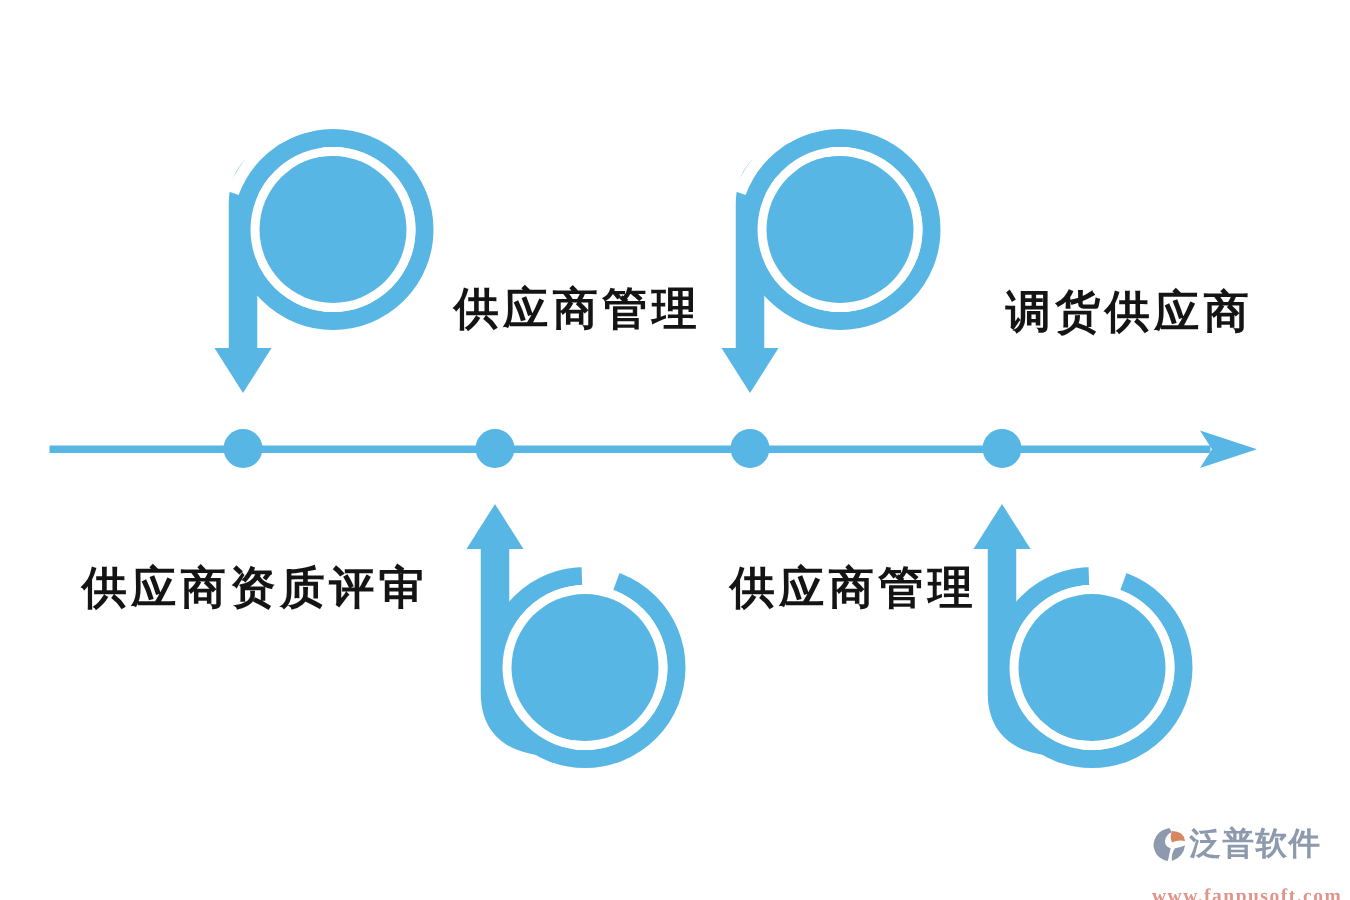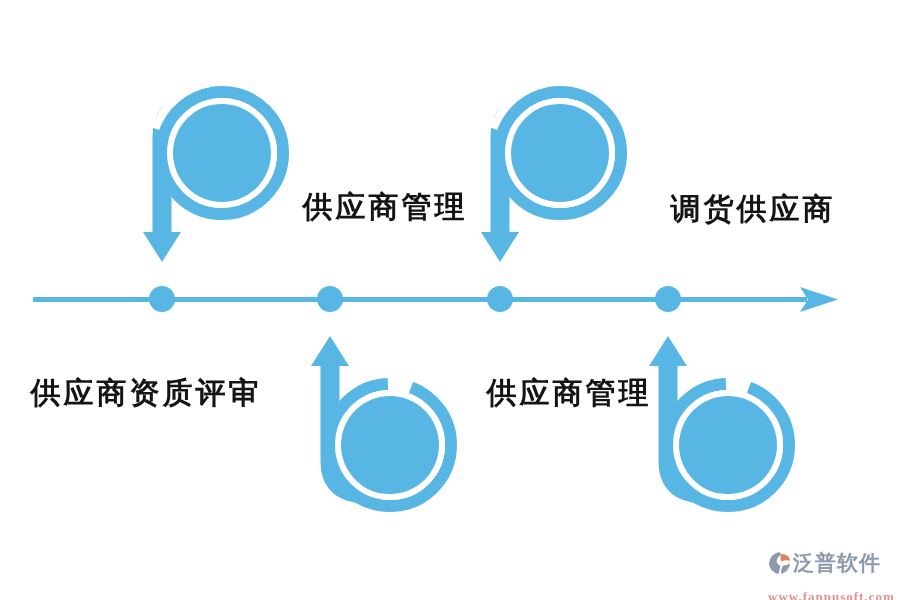--- a/index.html
+++ b/index.html
@@ -19,21 +19,21 @@
   .icon-b1{left:310px;top:322px;}
   .icon-b2{left:648px;top:322px;}
   
   .step-label{
     transform:translate(-50%,-50%);
     font-size:30px;font-weight:bold;color:var(--ink);
     letter-spacing:3px;white-space:nowrap;line-height:1;
   }
   .lbl-above1{left:385px;top:207px;}
   .lbl-above2{left:753px;top:209px;}
-  .lbl-below1{left:146px;top:393px;}
+  .lbl-below1{left:170px;top:393px;}
   .lbl-below2{left:569px;top:393px;}
   
   .wm-logo{left:768px;top:552px;}
   .wm-brand{
     left:793px;top:551px;font-size:21px;font-weight:bold;
     color:var(--wm);letter-spacing:1px;white-space:nowrap;line-height:1.1;
   }
   .wm-url{
     left:768px;top:578px;font-family:"Liberation Serif","DejaVu Serif",serif;
     font-size:13px;font-weight:bold;color:var(--wmurl);

